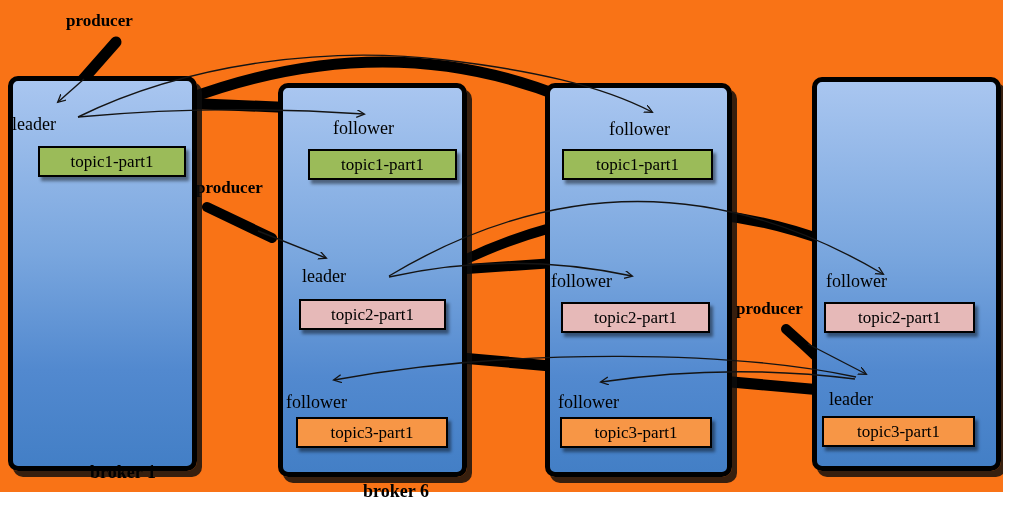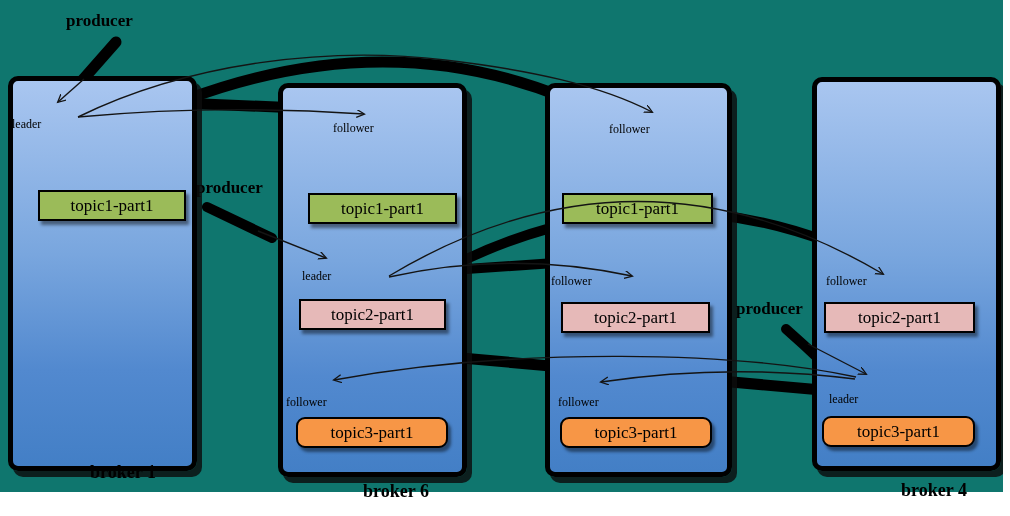--- a/index.html
+++ b/index.html
@@ -1,47 +1,47 @@
 <!DOCTYPE html>
 <html><head>
 <meta charset="utf-8">
 <style>
   html,body{margin:0;padding:0;}
   body{width:1010px;height:516px;overflow:hidden;}
   .stage{
     position:relative;width:1010px;height:492px;
-    background:#0f766e;
+    background:#f97316;
     font-family:"Liberation Serif","DejaVu Serif",serif;
     color:#000;
   }
   svg.layer{position:absolute;left:0;top:0;width:1010px;height:516px;}
   #pipes{z-index:1;}
   #arrows{z-index:3;pointer-events:none;}
   .broker{
     position:absolute;z-index:2;
     border:5px solid #000;border-radius:10px;
     background:linear-gradient(180deg,#a9c6f0 0%,#79a6de 45%,#5289cf 75%,#437fc6 100%);
     box-shadow:5px 6px 0 rgba(12,12,12,0.82);
     box-sizing:border-box;
   }
   .broker.b1{left:8px;top:76px;width:189px;height:395px;}
   .broker.b2{left:278px;top:83px;width:189px;height:394px;}
   .broker.b3{left:545px;top:83px;width:187px;height:394px;}
   .broker.b4{left:812px;top:77px;width:189px;height:394px;}
   .role{
-    position:absolute;z-index:3;font-size:12px;line-height:20px;white-space:nowrap;
+    position:absolute;z-index:3;font-size:18px;line-height:20px;white-space:nowrap;
   }
   .topic{
     position:absolute;z-index:3;height:31px;box-sizing:border-box;
     border:2px solid #000;text-align:center;font-size:17px;line-height:27px;
     box-shadow:3px 4px 3px rgba(0,0,0,0.45);white-space:nowrap;
   }
-  .topic.green{background:#9bbb59;margin-top:44px;}
+  .topic.green{background:#9bbb59;}
   .topic.pink{background:#e6b9b8;}
-  .topic.orange{background:#f79646;border-radius:9px;}
+  .topic.orange{background:#f79646;}
   .producer{
     position:absolute;z-index:1;font-size:17px;font-weight:bold;line-height:20px;white-space:nowrap;
   }
   .producer.p1{left:66px;top:11px;}
   .producer.p2{left:196px;top:178px;}
   .producer.p3{left:736px;top:299px;}
   .broker-label{
     position:absolute;z-index:3;font-size:18px;font-weight:bold;
     width:140px;text-align:center;white-space:nowrap;
   }
@@ -89,21 +89,20 @@
   <div class="role" style="left:558px;top:392px;">follower</div>
   <div class="topic orange" style="left:560px;top:417px;width:152px;">topic3-part1</div>
 
   <div class="role" style="left:826px;top:271px;">follower</div>
   <div class="topic pink" style="left:824px;top:302px;width:151px;">topic2-part1</div>
   <div class="role" style="left:829px;top:389px;">leader</div>
   <div class="topic orange" style="left:822px;top:416px;width:153px;">topic3-part1</div>
 
   <div class="broker-label" style="left:53px;top:462px;">broker 1</div>
   <div class="broker-label" style="left:326px;top:481px;">broker 6</div>
-  <div class="broker-label" style="left:864px;top:480px;">broker 4</div>
 
   <svg id="arrows" class="layer" viewBox="0 0 1010 516">
     <defs>
       <marker id="ah" markerWidth="11" markerHeight="11" refX="7.5" refY="4" orient="auto" markerUnits="userSpaceOnUse">
         <path d="M0,0 L8,4 L0,8" fill="none" stroke="#141414" stroke-width="1.3"></path>
       </marker>
     </defs>
     <g stroke="#141414" stroke-width="1.4" fill="none">
       <path d="M 84 79 L 58 102" marker-end="url(#ah)"></path>
       <path d="M 258 231 L 326 258" marker-end="url(#ah)"></path>

